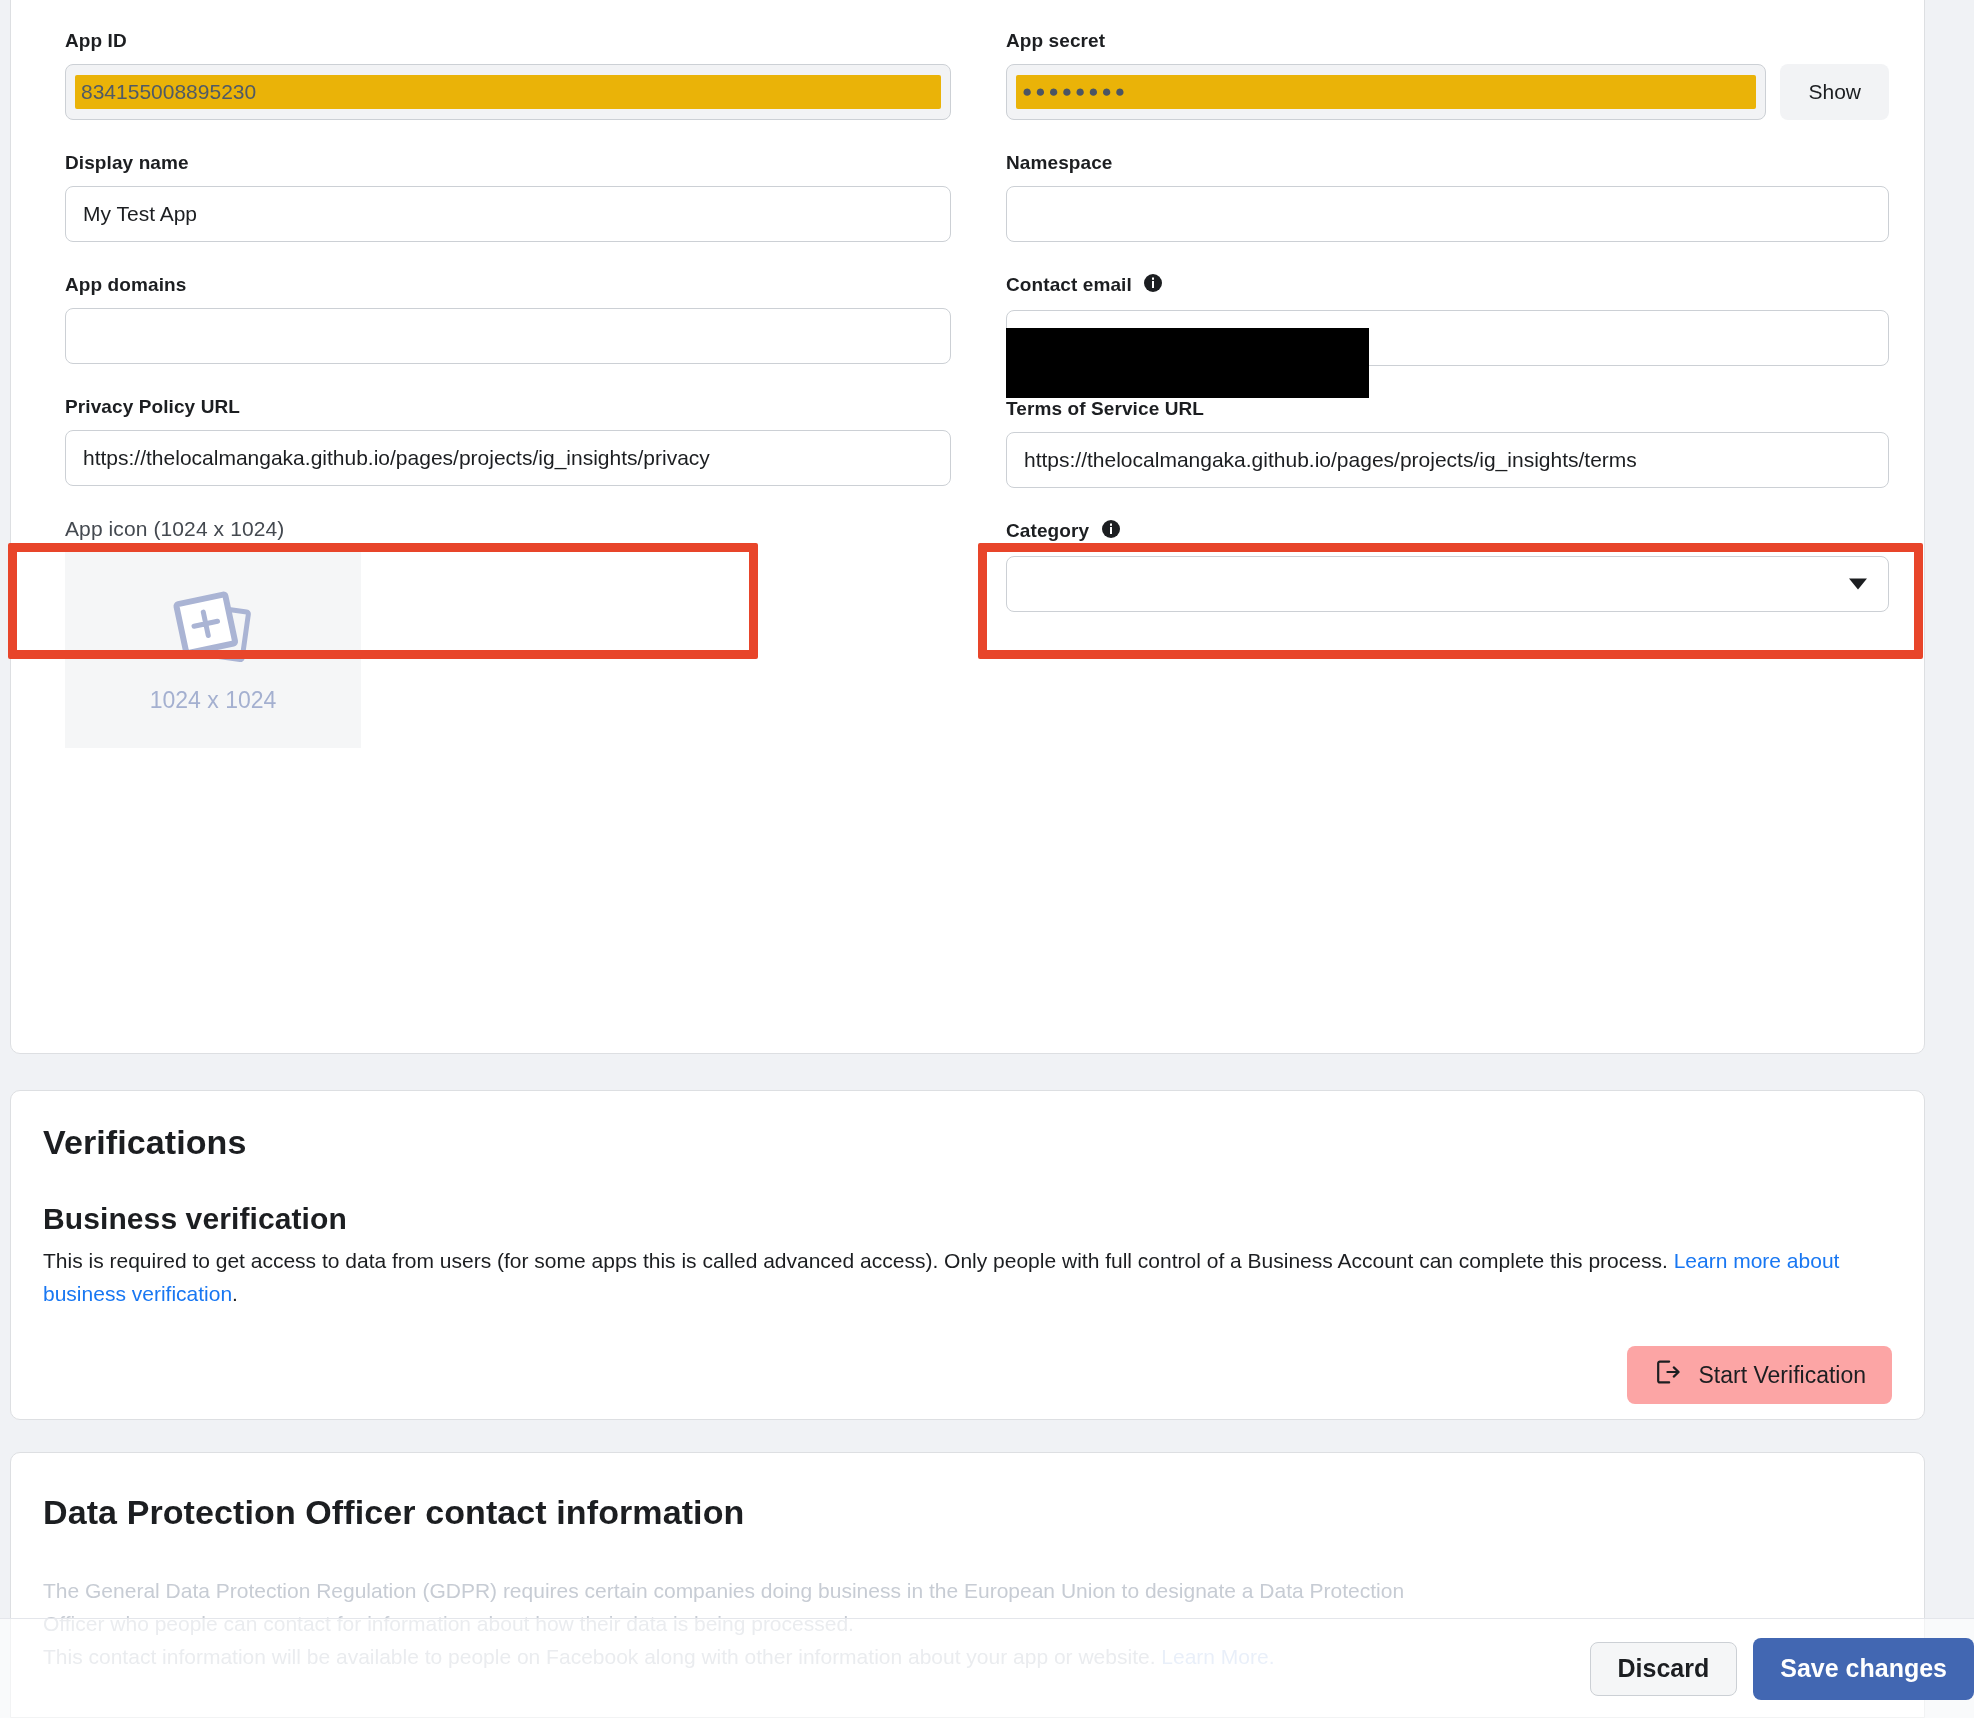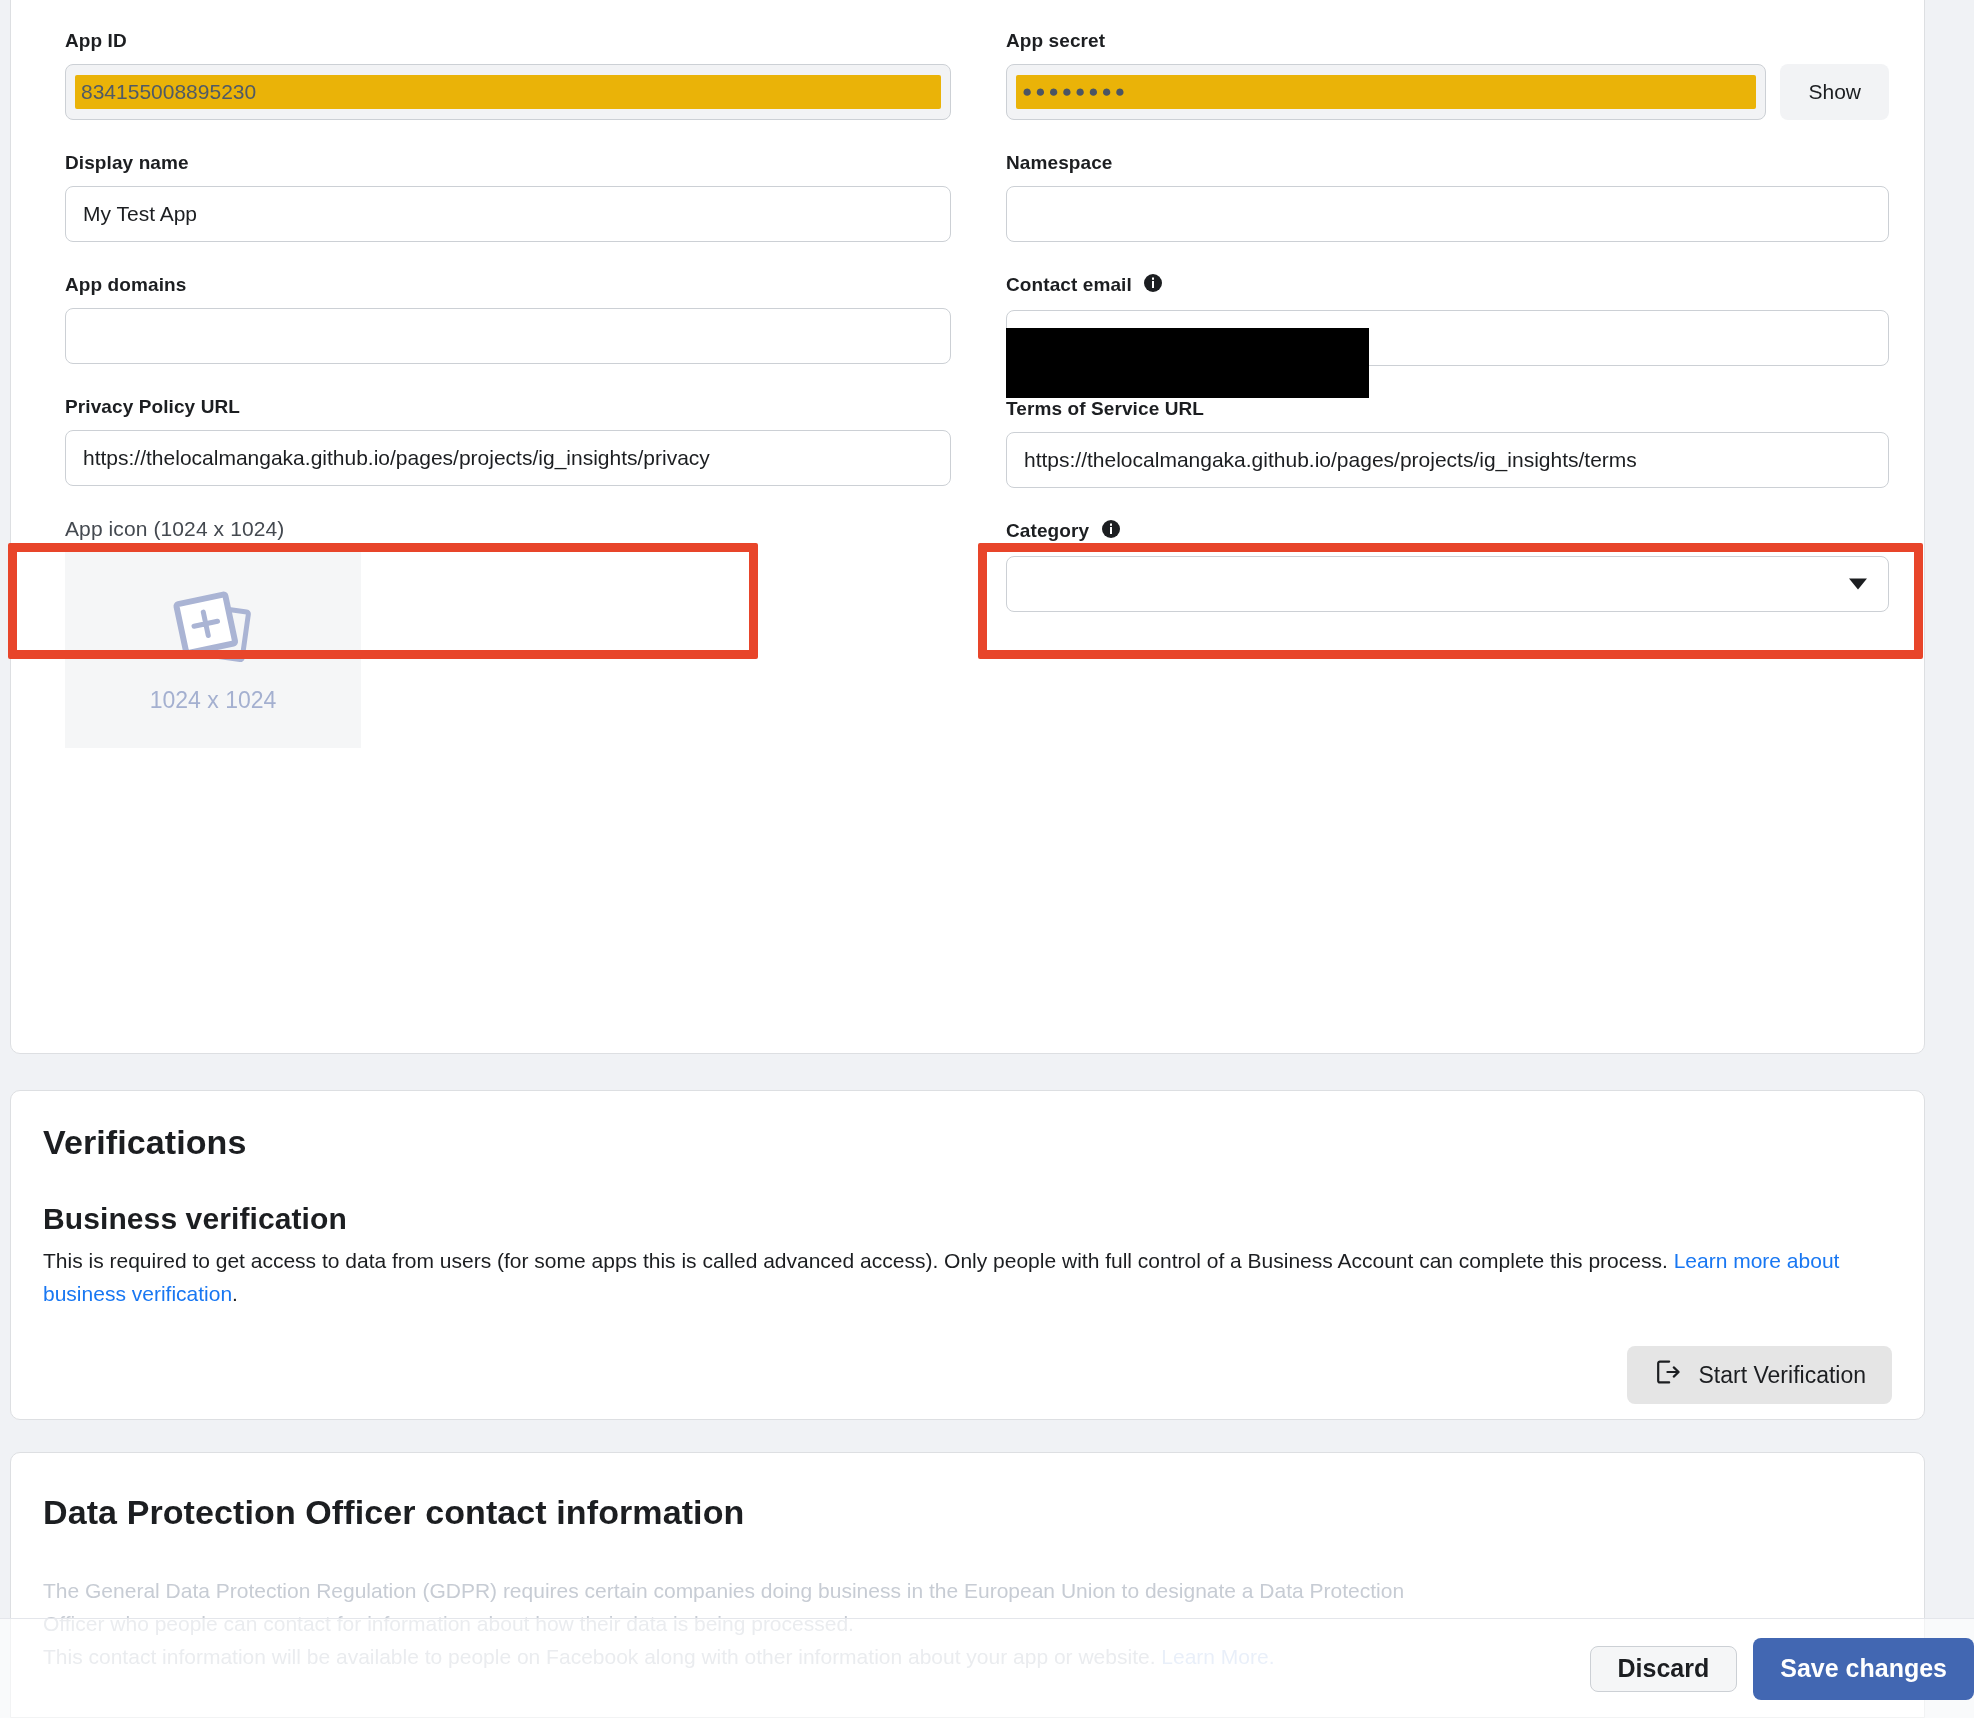--- a/index.html
+++ b/index.html
@@ -190,21 +190,21 @@
   .link { color: #1877f2; text-decoration: none; cursor: pointer; }
 
   .btn-start {
     display: inline-flex;
     align-items: center;
     gap: 16px;
     height: 58px;
     padding: 0 26px;
     border: none;
     border-radius: 8px;
-    background: #e5e5e5;
+    background: #fca5a5;
     color: #1c1e21;
     font-size: 23px;
     font-family: "Liberation Sans", sans-serif;
     cursor: pointer;
   }
 
   
   .faded {
     color: #c7ccd4;
   }
@@ -220,21 +220,21 @@
     background: rgba(255,255,255,0.62);
     border-top: 1px solid #e4e6eb;
     display: flex;
     align-items: center;
     justify-content: flex-end;
     gap: 16px;
     padding-right: 0px;
     z-index: 20;
   }
   .btn-discard {
-    height: 46px;
+    height: 54px;
     padding: 0 27px;
     border: 1px solid #ccd0d5;
     border-radius: 8px;
     background: #f5f6f7;
     color: #1c1e21;
     font-size: 25px;
     font-weight: 700;
     font-family: "Liberation Sans", sans-serif;
     cursor: pointer;
   }

